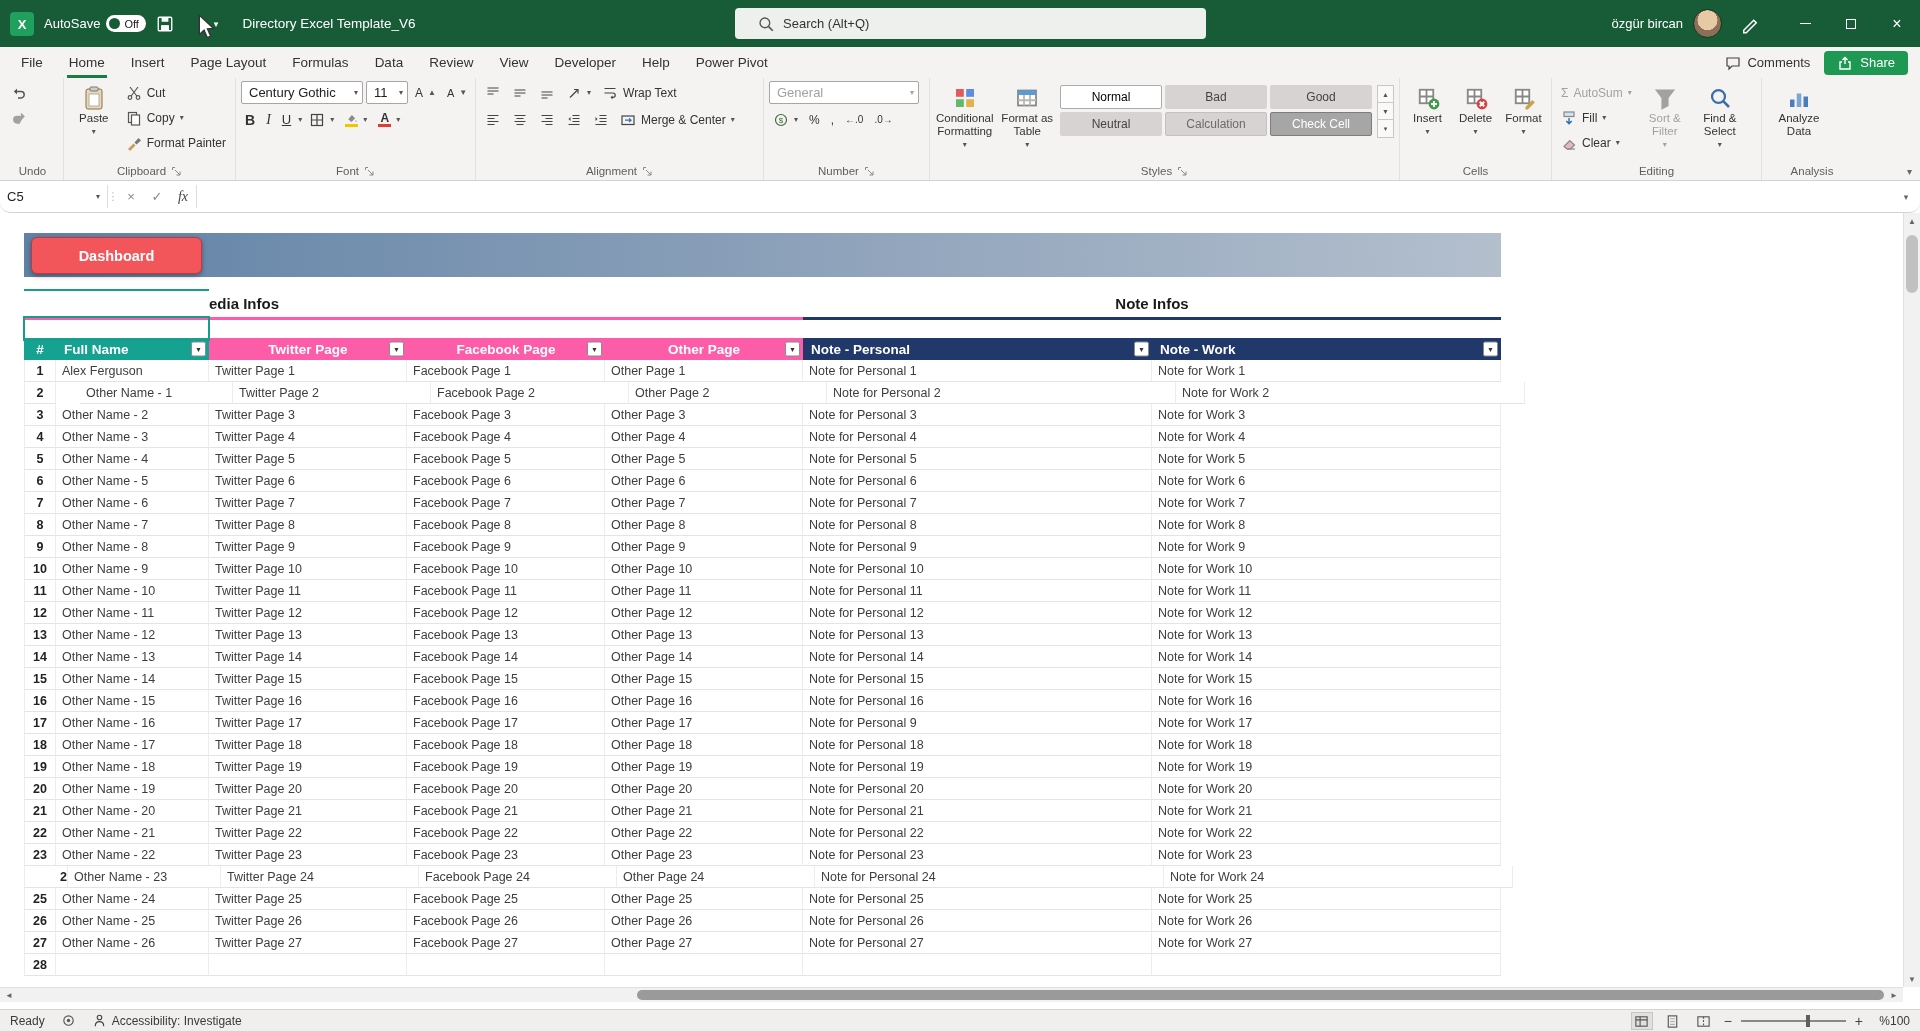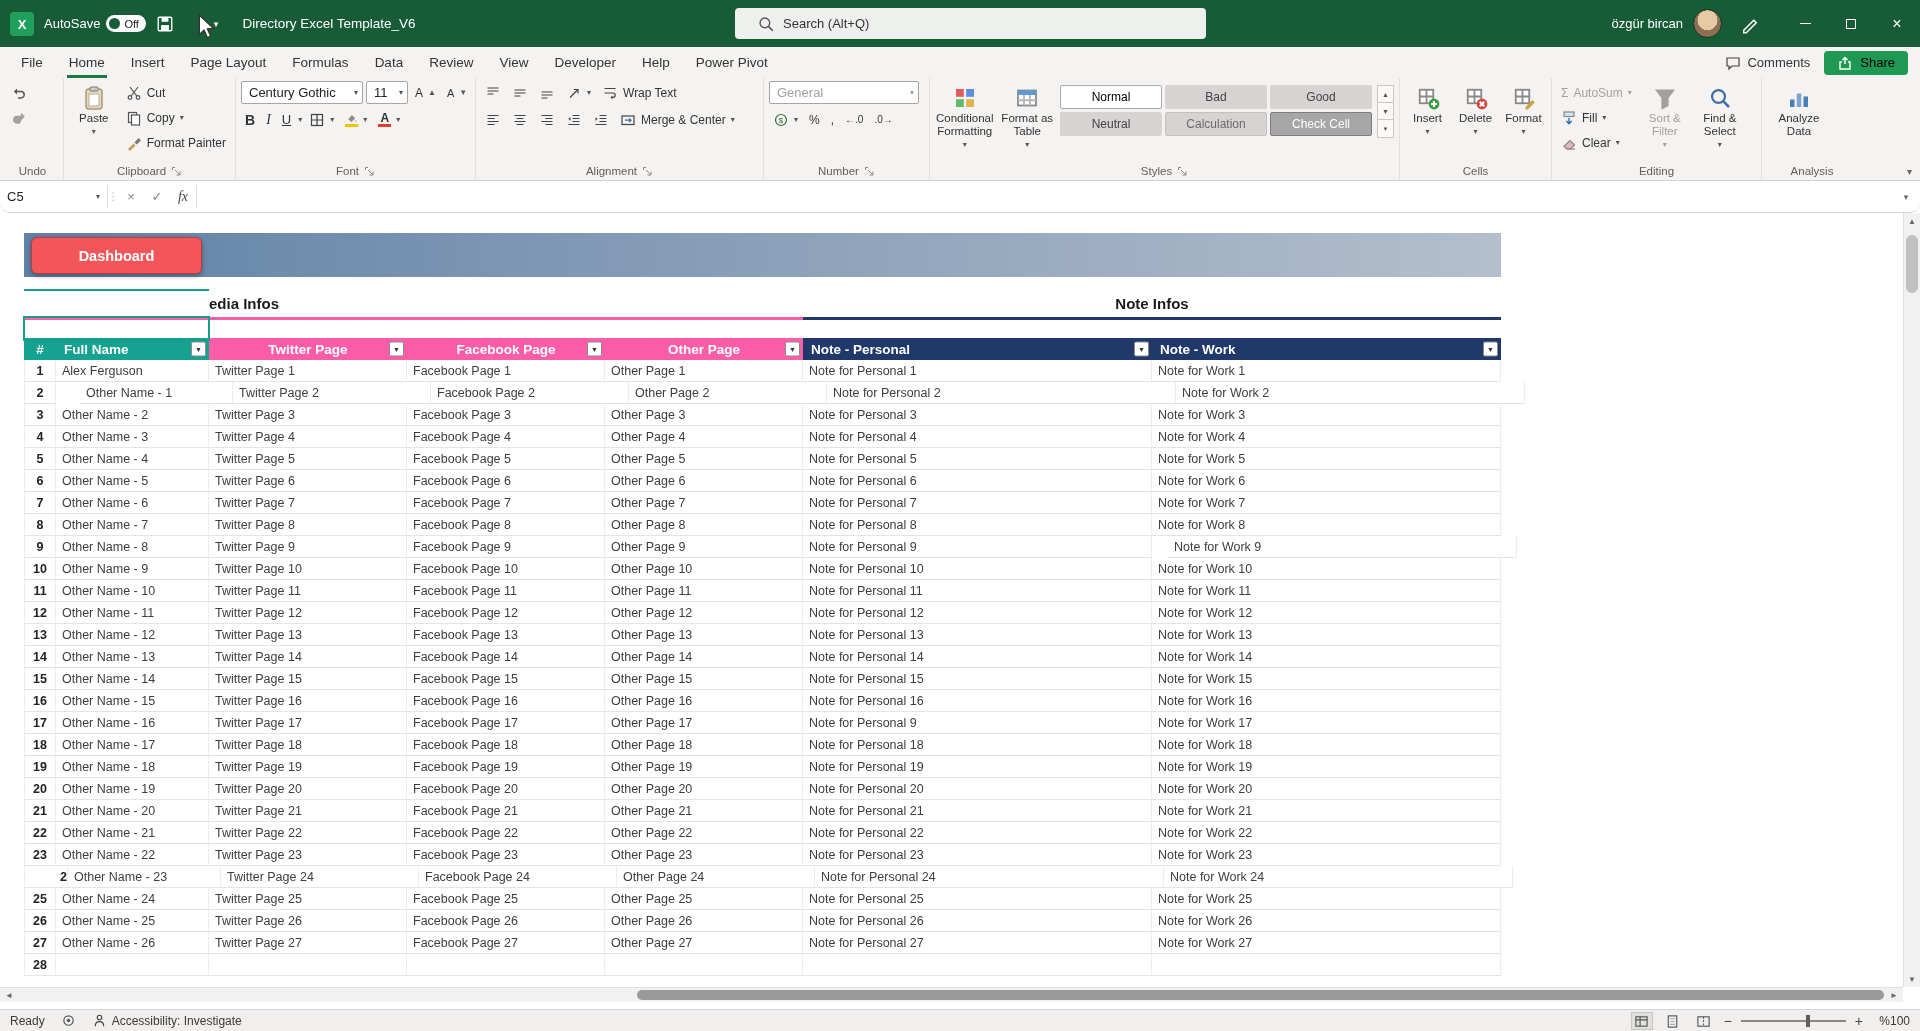--- a/index.html
+++ b/index.html
@@ -31,21 +31,21 @@
   .min-glyph { display:inline-block; width:11px; border-top:1.4px solid #fff; }
   .restore-glyph { display:inline-block; width:10px; height:10px; border:1.4px solid #fff; }
 
   
   .tabrow { height:31px; flex:none; background:#f5f3f1; display:flex; align-items:center;
     padding-left:8px; position:relative; }
   .tab { padding:0 13px; height:31px; line-height:31px; font-size:13.5px; color:#333; position:relative; white-space:nowrap; }
   .tab.active::after { content:''; position:absolute; left:11px; right:11px; bottom:0; height:3px; background:#1a7a44; }
   .tabrow-right { position:absolute; right:12px; top:0; height:31px; display:flex; align-items:center; gap:14px; }
   .comments-btn { display:flex; align-items:center; gap:6px; font-size:13px; color:#333; }
-  .share-btn { display:flex; align-items:center; gap:7px; background:#1f9854; color:#000000;
+  .share-btn { display:flex; align-items:center; gap:7px; background:#1f9854; color:#ffffff;
     border-radius:4px; padding:4px 13px; font-size:13px; }
   .bubble-icon,.share-icon { width:16px; height:16px; display:inline-flex; }
 
   
   .ribbon { height:103px; flex:none; background:#f5f3f1; border-bottom:1px solid #d5d3d1;
     display:flex; padding:0 2px; position:relative; overflow:hidden; }
   .group { border-right:1px solid #e3e1df; padding:3px 5px 0; display:flex; flex-direction:column; flex:none; }
   .gbody { flex:1; display:flex; align-items:flex-start; gap:3px; }
   .gbody.col { flex-direction:column; gap:4px; }
   .glabel { height:18px; display:flex; align-items:center; justify-content:center; gap:5px;
@@ -822,21 +822,21 @@
             <div class="td c5" style="width: 349px;">Note for Personal 8</div>
             <div class="td c6" style="width: 349px;">Note for Work 8</div>
           </div>
           <div class="tr">
             <div class="td c0" style="width: 32px;">9</div>
             <div class="td c1" style="width: 153px;">Other Name - 8</div>
             <div class="td c2" style="width: 198px;">Twitter Page 9</div>
             <div class="td c3" style="width: 198px;">Facebook Page 9</div>
             <div class="td c4" style="width: 198px;">Other Page 9</div>
             <div class="td c5" style="width: 349px;">Note for Personal 9</div>
-            <div class="td c6" style="width: 349px; margin-left: 16px;">Note for Work 9</div>
+            <div class="td c6" style="width: 349px;">Note for Work 9</div>
           </div>
           <div class="tr">
             <div class="td c0" style="width: 32px;">10</div>
             <div class="td c1" style="width: 153px;">Other Name - 9</div>
             <div class="td c2" style="width: 198px;">Twitter Page 10</div>
             <div class="td c3" style="width: 198px;">Facebook Page 10</div>
             <div class="td c4" style="width: 198px;">Other Page 10</div>
             <div class="td c5" style="width: 349px;">Note for Personal 10</div>
             <div class="td c6" style="width: 349px;">Note for Work 10</div>
           </div>

